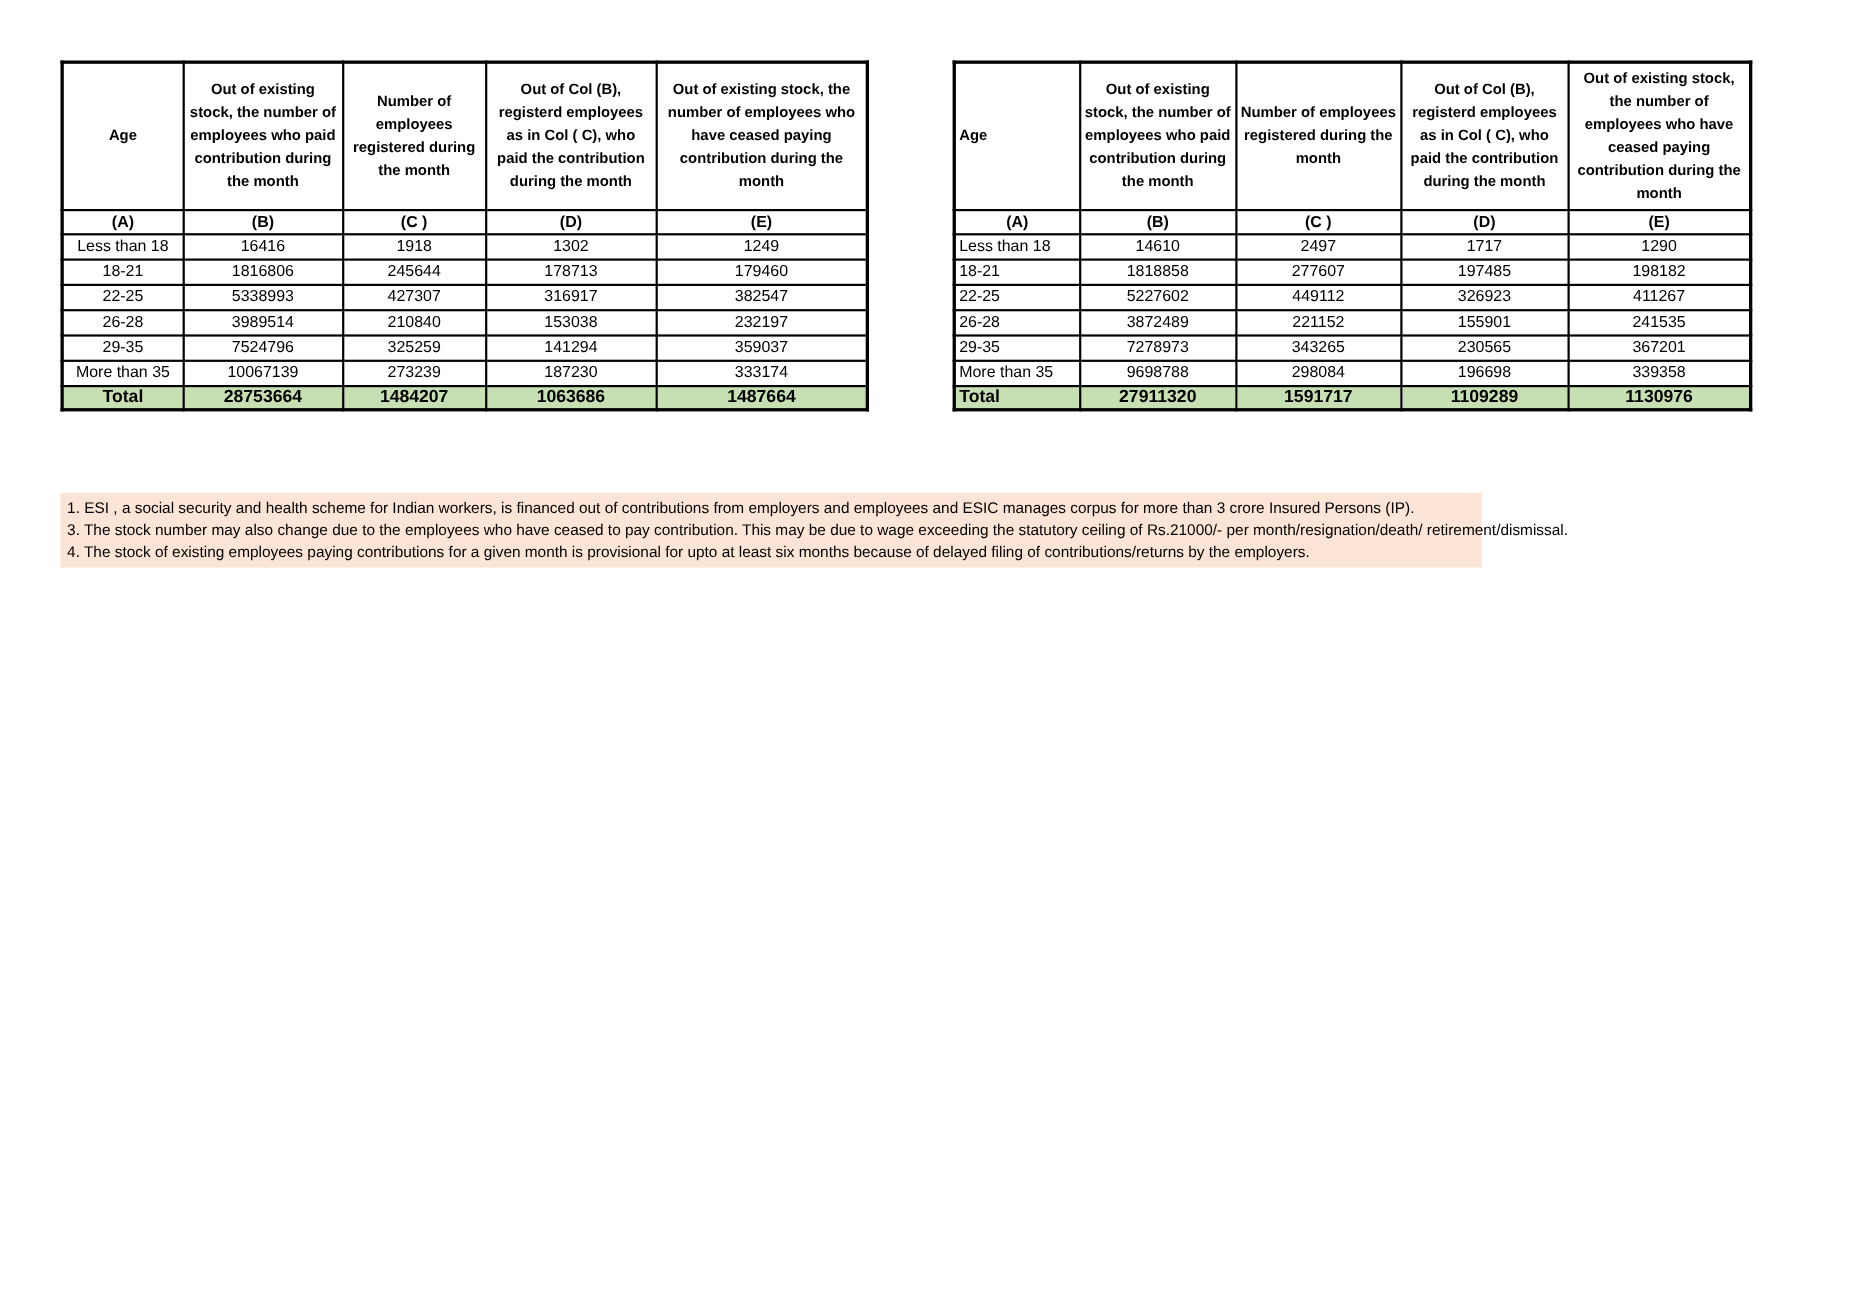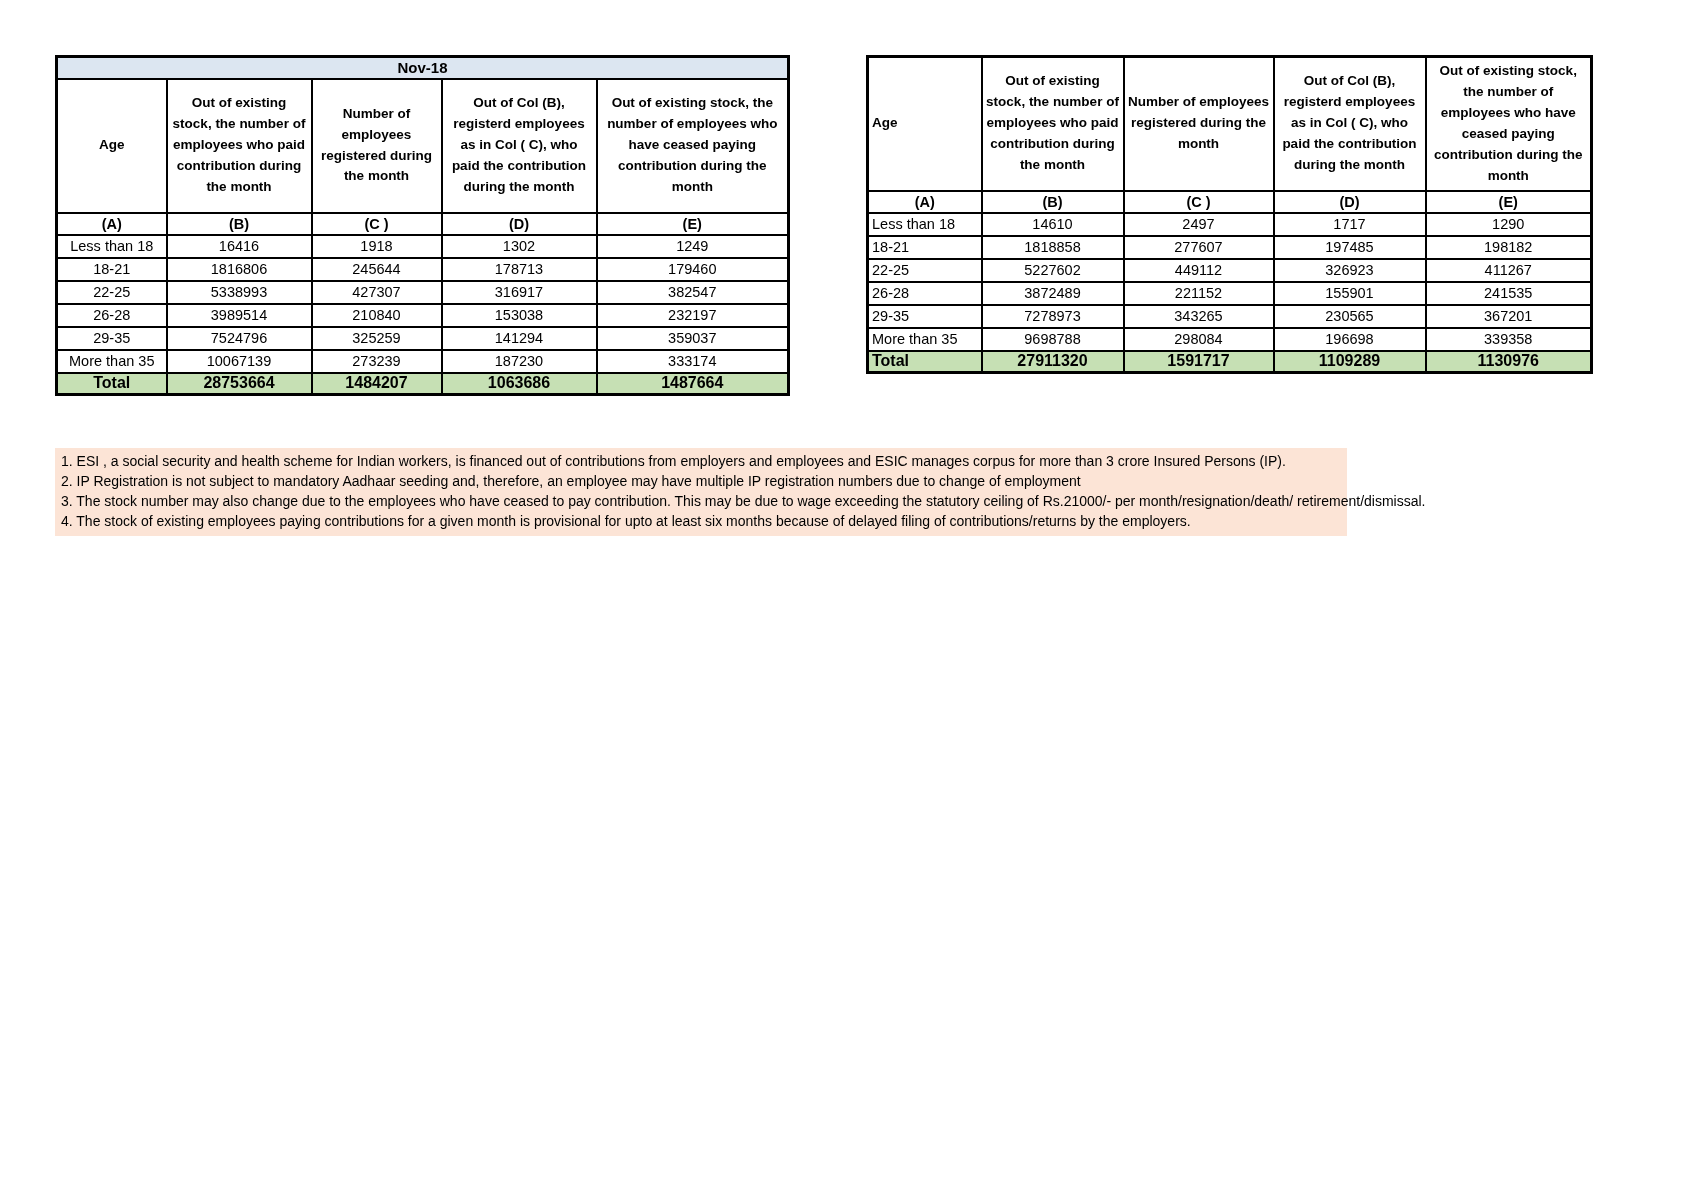--- a/index.html
+++ b/index.html
@@ -83,23 +83,20 @@
 
 <table class="month-table nov">
   <colgroup>
     <col style="width:110px">
       <col style="width:145px">
       <col style="width:130px">
       <col style="width:155px">
       <col style="width:192px">
   </colgroup>
   <tbody>
-      <tr class="title-row">
-    <th colspan="5">Nov-18</th>
-  </tr>
   <tr class="header-row">
     <th class="age-hdr">Age</th>
     <th>Out of existing stock, the number of employees who paid contribution during the month</th>
     <th>Number of employees registered during the month</th>
     <th>Out of Col (B), registerd employees as in Col ( C), who paid the contribution during the month</th>
     <th>Out of existing stock, the number of  employees  who have ceased paying contribution during the month</th>
   </tr>
   <tr class="letters-row">
     <td>(A)</td>
     <td>(B)</td>
@@ -229,16 +226,15 @@
     <td>27911320</td>
     <td>1591717</td>
     <td>1109289</td>
     <td>1130976</td>
   </tr>
 </tbody>
   </table>
 
 <div class="notes">
   <div class="note">1. ESI , a social security and health scheme for Indian workers, is financed out of contributions from employers and employees and ESIC manages corpus for more than 3 crore Insured Persons (IP).</div>
-  <div class="note">2. IP Registration is not subject to mandatory Aadhaar seeding and, therefore, an employee may have multiple IP registration numbers due to change of employment</div>
   <div class="note">3. The stock number may also change due to the employees who have ceased to pay contribution. This may  be due to wage exceeding the statutory ceiling of  Rs.21000/- per month/resignation/death/ retirement/dismissal.</div>
   <div class="note">4. The stock of existing employees paying contributions for a given month is provisional for upto at least six months because of delayed filing of contributions/returns by the employers.</div>
 </div>
 
 </body></html>

